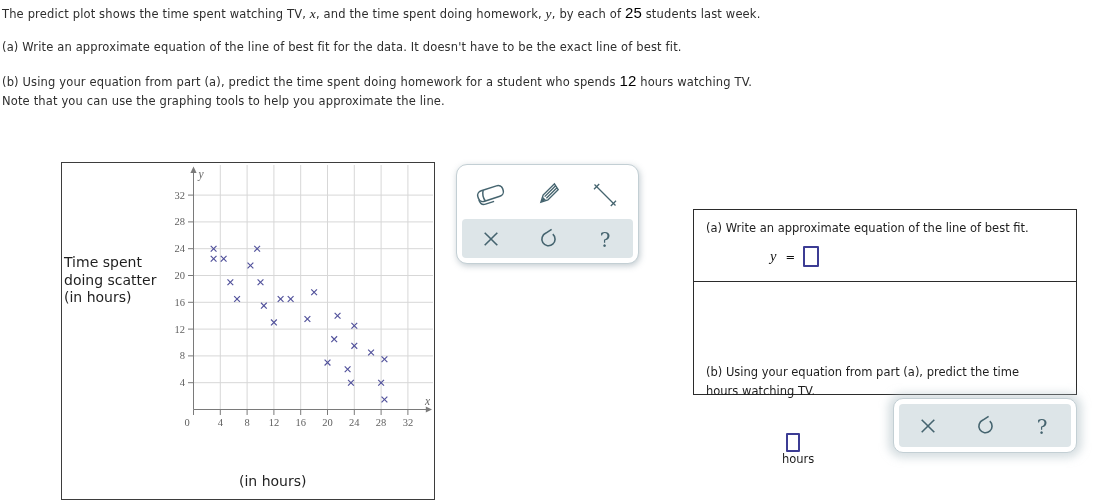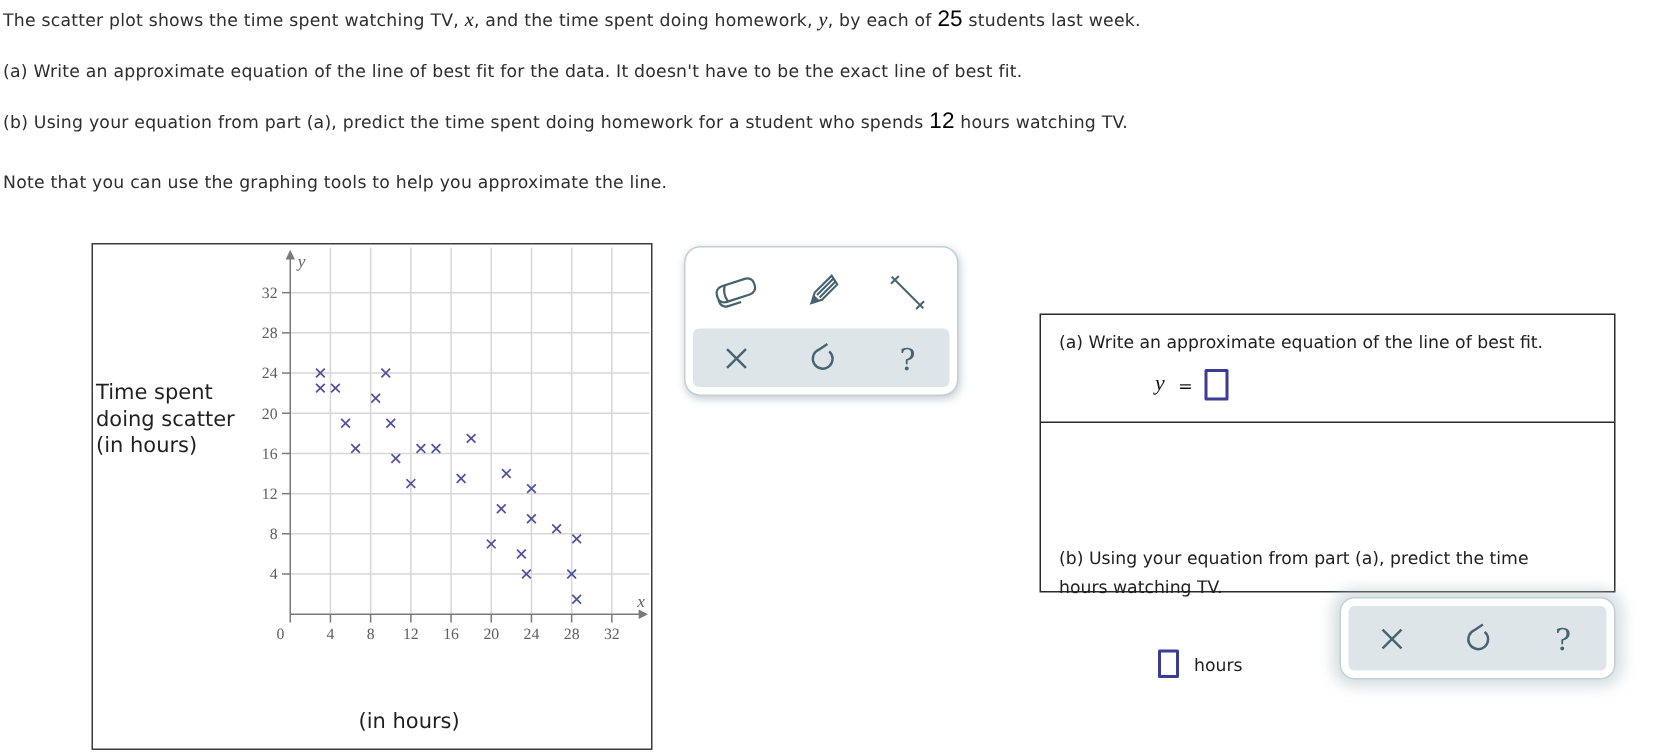--- a/index.html
+++ b/index.html
@@ -43,30 +43,30 @@
   #section-b{position:relative;height:113px;}
   .prompt{position:absolute;left:12px;white-space:nowrap;line-height:19px;}
   .eq-row{position:absolute;left:76px;top:36px;display:flex;align-items:center;}
   .eq-var{font-family:"Liberation Serif","DejaVu Serif",serif;font-style:italic;
           font-size:14.5px;color:#111;}
   .eq-eq{font-size:11.5px;margin:0 8px 0 9px;color:#111;}
   .ans-box{display:inline-block;background:#fff;border:2px solid #3c3c94;
            border-radius:1px;}
   .box-a{width:12px;height:17px;}
   .box-b{width:10px;height:15px;}
-  .input-row-b{position:absolute;left:78px;top:151px;display:flex;align-items:center;}
+  .input-row-b{position:absolute;left:78px;top:151px;display:flex;align-items:center;flex-direction:column;}
   .suffix{margin-left:10px;font-size:11.5px;color:#1e1e1e;}
 </style>
 </head>
 <body>
 
-<div class="instr" style="top:4px"><span>The scatter plot shows the time spent watching TV, </span><span class="mvar">x</span><span>, and the time spent doing homework, </span><span class="mvar">y</span><span>, by each of </span><span class="mnum">25</span><span> students last week.</span></div>
+<div class="instr" style="top:4px"><span>The predict plot shows the time spent watching TV, </span><span class="mvar">x</span><span>, and the time spent doing homework, </span><span class="mvar">y</span><span>, by each of </span><span class="mnum">25</span><span> students last week.</span></div>
 <div class="instr" style="top:38px">(a) Write an approximate equation of the line of best fit for the data. It doesn't have to be the exact line of best fit.</div>
 <div class="instr" style="top:72px"><span>(b) Using your equation from part (a), predict the time spent doing homework for a student who spends </span><span class="mnum">12</span><span> hours watching TV.</span></div>
-<div class="instr" style="top:112px">Note that you can use the graphing tools to help you approximate the line.</div>
+<div class="instr" style="top:92px">Note that you can use the graphing tools to help you approximate the line.</div>
 
 <div id="plot-panel">
   <svg id="plot-svg" width="372" height="336">
       <line x1="158.3" y1="2" x2="158.3" y2="246.5" stroke="#d7d7d7" stroke-width="1"></line>
       <line x1="185.1" y1="2" x2="185.1" y2="246.5" stroke="#d7d7d7" stroke-width="1"></line>
       <line x1="211.9" y1="2" x2="211.9" y2="246.5" stroke="#d7d7d7" stroke-width="1"></line>
       <line x1="238.7" y1="2" x2="238.7" y2="246.5" stroke="#d7d7d7" stroke-width="1"></line>
       <line x1="265.5" y1="2" x2="265.5" y2="246.5" stroke="#d7d7d7" stroke-width="1"></line>
       <line x1="292.3" y1="2" x2="292.3" y2="246.5" stroke="#d7d7d7" stroke-width="1"></line>
       <line x1="319.1" y1="2" x2="319.1" y2="246.5" stroke="#d7d7d7" stroke-width="1"></line>

